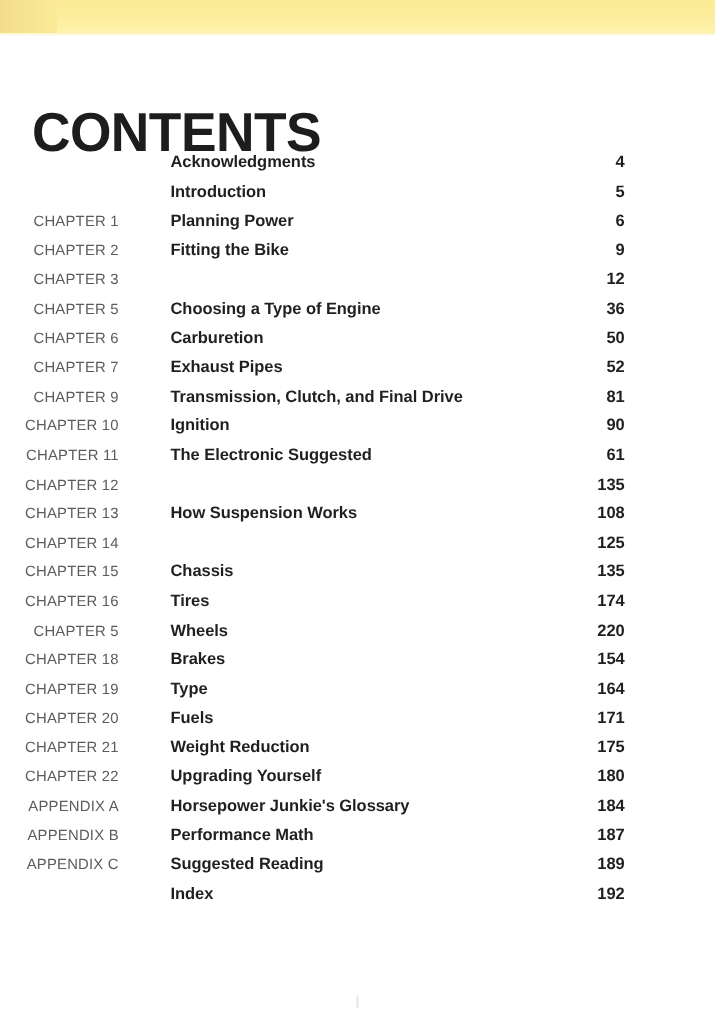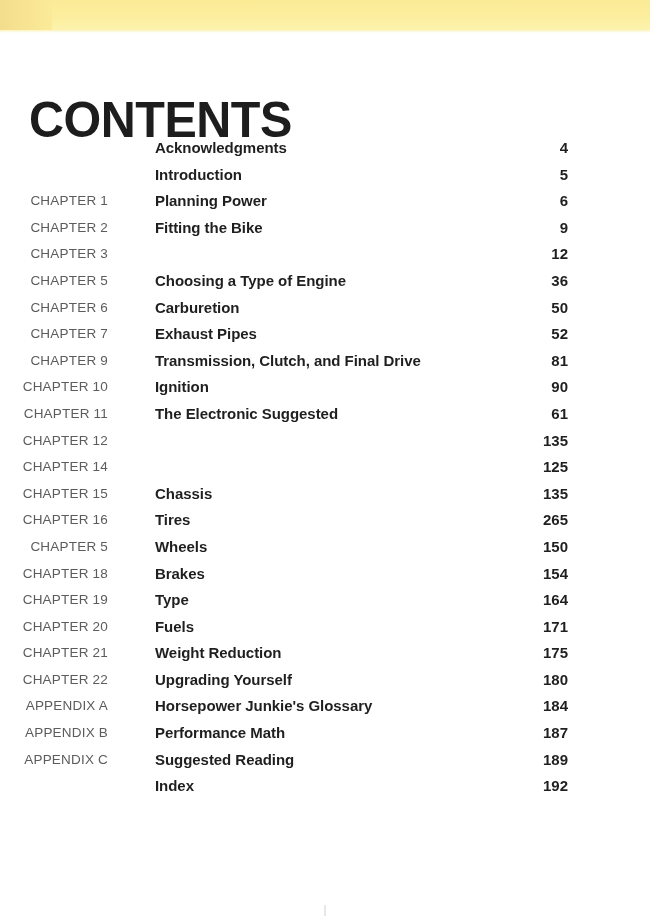--- a/index.html
+++ b/index.html
@@ -180,37 +180,42 @@
     <div class="toc-row">
       <span class="toc-chapter">CHAPTER 11</span>
       <span class="toc-title">The Electronic Suggested</span>
       <span class="toc-page">61</span>
     </div>
     <div class="toc-row">
       <span class="toc-chapter">CHAPTER 12</span>
       <span class="toc-page">135</span>
     </div>
     <div class="toc-row">
+      <span class="toc-chapter">CHAPTER 13</span>
+      <span class="toc-title">How Suspension Works</span>
+      <span class="toc-page">108</span>
+    </div>
+    <div class="toc-row">
       <span class="toc-chapter">CHAPTER 14</span>
       <span class="toc-page">125</span>
     </div>
     <div class="toc-row">
       <span class="toc-chapter">CHAPTER 15</span>
       <span class="toc-title">Chassis</span>
       <span class="toc-page">135</span>
     </div>
     <div class="toc-row">
       <span class="toc-chapter">CHAPTER 16</span>
       <span class="toc-title">Tires</span>
-      <span class="toc-page">265</span>
+      <span class="toc-page">174</span>
     </div>
     <div class="toc-row">
       <span class="toc-chapter">CHAPTER 5</span>
       <span class="toc-title">Wheels</span>
-      <span class="toc-page">150</span>
+      <span class="toc-page">220</span>
     </div>
     <div class="toc-row">
       <span class="toc-chapter">CHAPTER 18</span>
       <span class="toc-title">Brakes</span>
       <span class="toc-page">154</span>
     </div>
     <div class="toc-row">
       <span class="toc-chapter">CHAPTER 19</span>
       <span class="toc-title">Type</span>
       <span class="toc-page">164</span>

